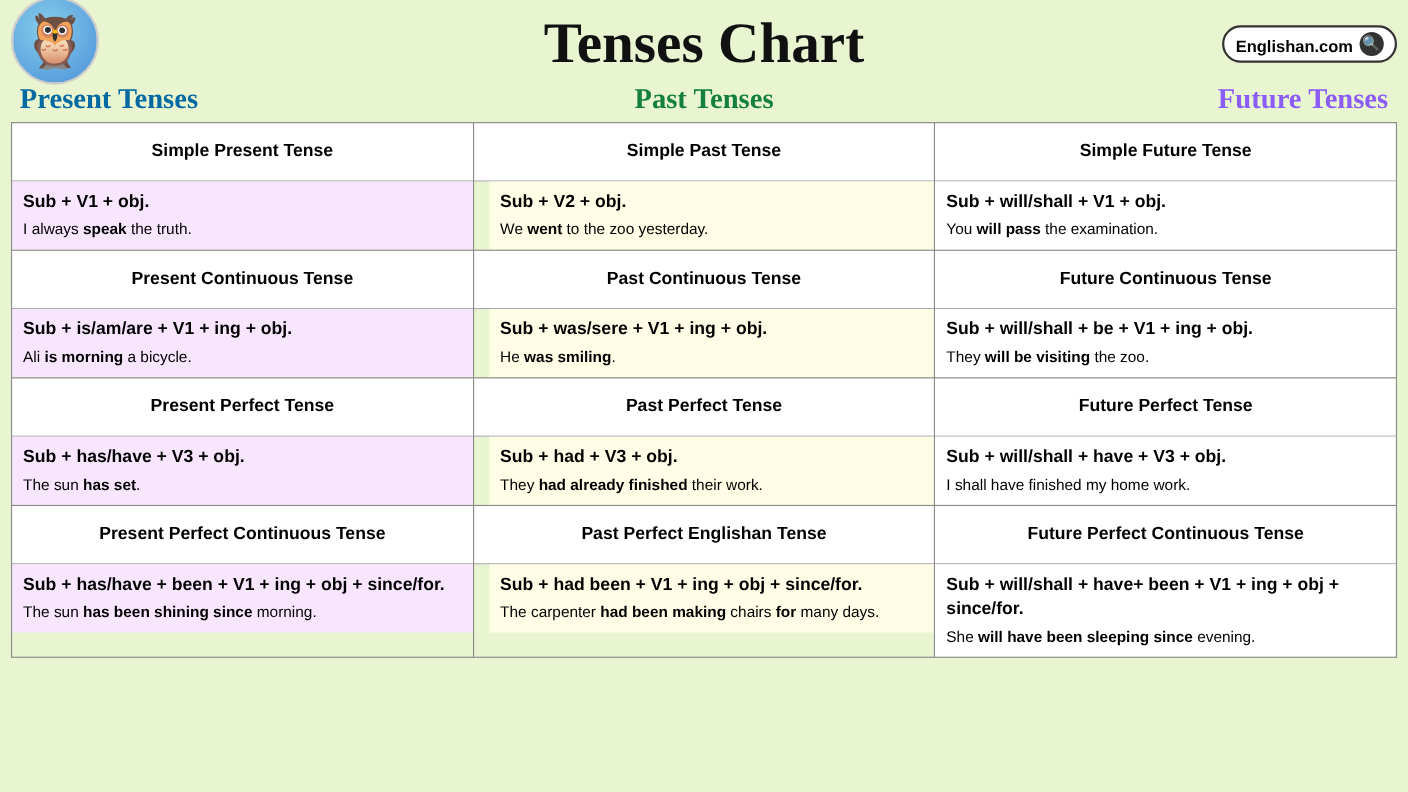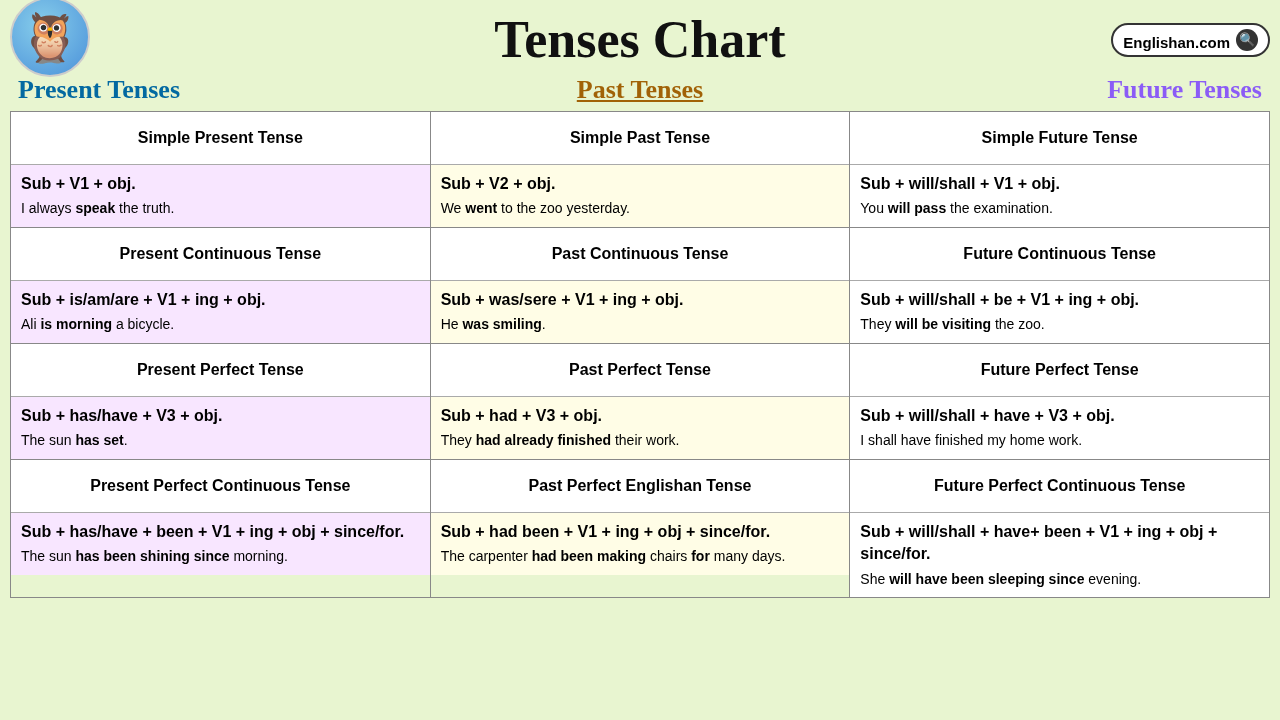--- a/index.html
+++ b/index.html
@@ -73,21 +73,21 @@
       margin-bottom: 4px;
     }
     .col-header {
       font-size: 26px;
       font-weight: 900;
       font-family: Georgia, serif;
       padding: 2px 8px;
       color: #111;
     }
     .col-header.present { color: #0369a1; }
-    .col-header.past { color: #a16207; text-align: center; text-decoration: underline; }
+    .col-header.past { color: #15803d; text-align: center; }
     .col-header.future { color: #8b5cf6; text-align: right; }
     .main-table {
       width: 100%;
       border-collapse: collapse;
       table-layout: fixed;
     }
     .main-table td {
       border: 1.5px solid #888;
       vertical-align: top;
       padding: 0;
@@ -109,21 +109,21 @@
     .cell-content .formula {
       font-weight: bold;
       font-size: 16px;
       margin-bottom: 4px;
     }
     .cell-content .example {
       font-size: 14px;
     }
     
     .present-col { background: #f8e6ff; }
-    .past-col { background: #fffde6; }
+    .past-col { background: #fffde6; margin-left: 14px; }
     .future-col { background: #ffffff; }
     b { font-weight: bold; }
   </style>
 </head>
 <body>
 
 <div class="header">
   <div class="owl-icon">
     <div class="owl-circle">🦉</div>
   </div>

